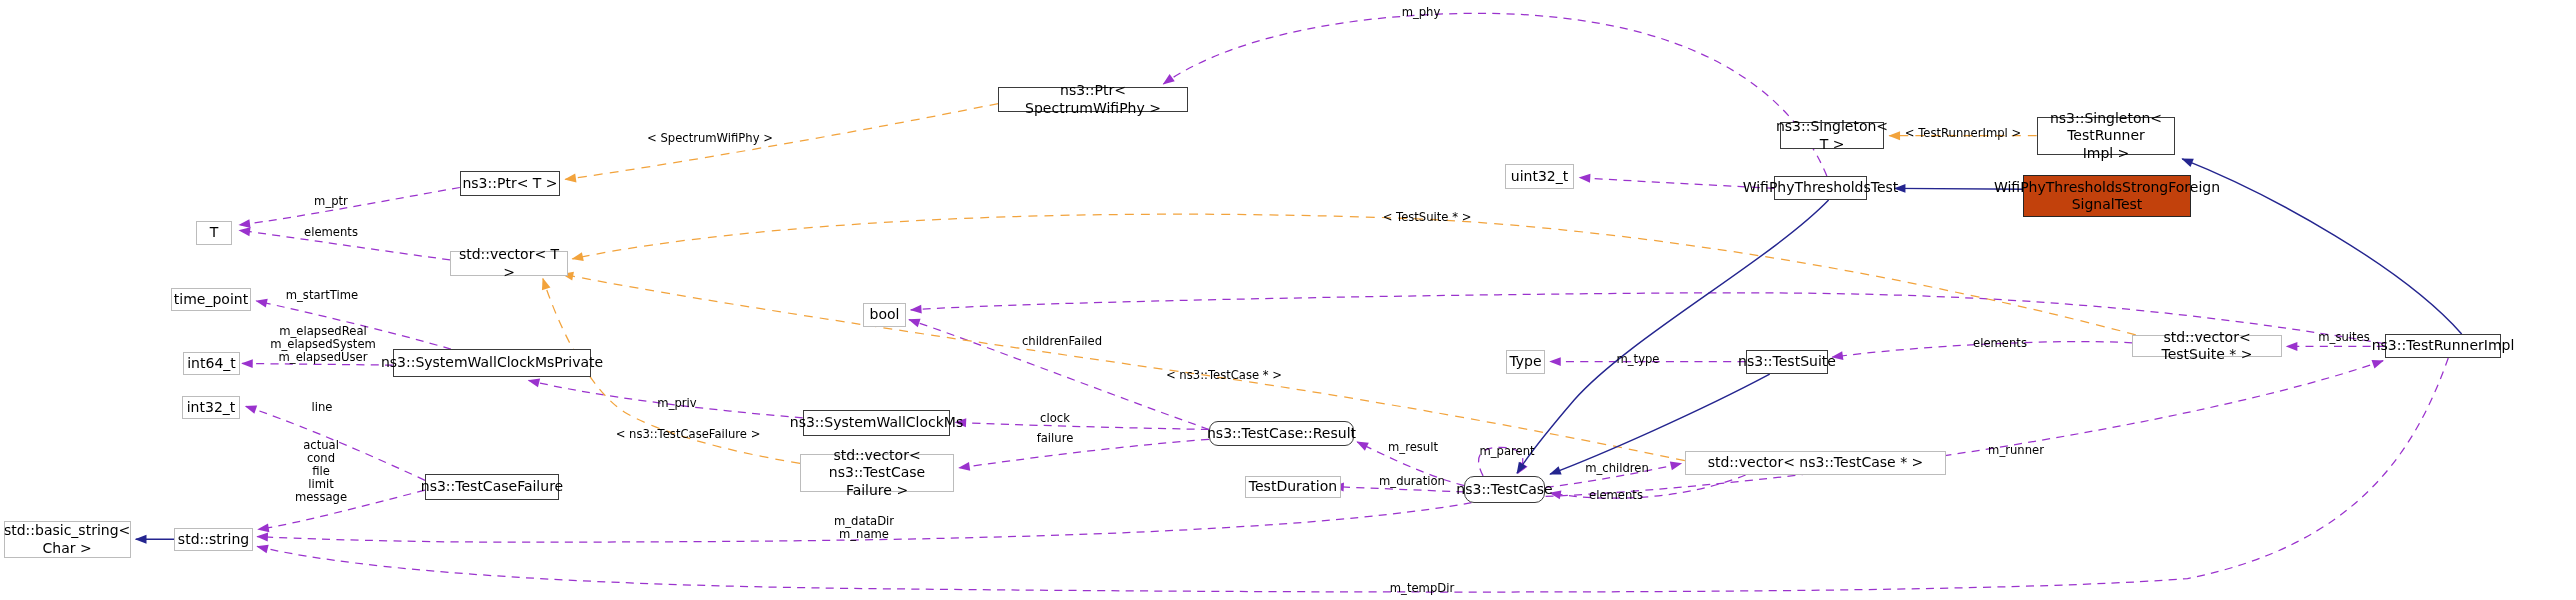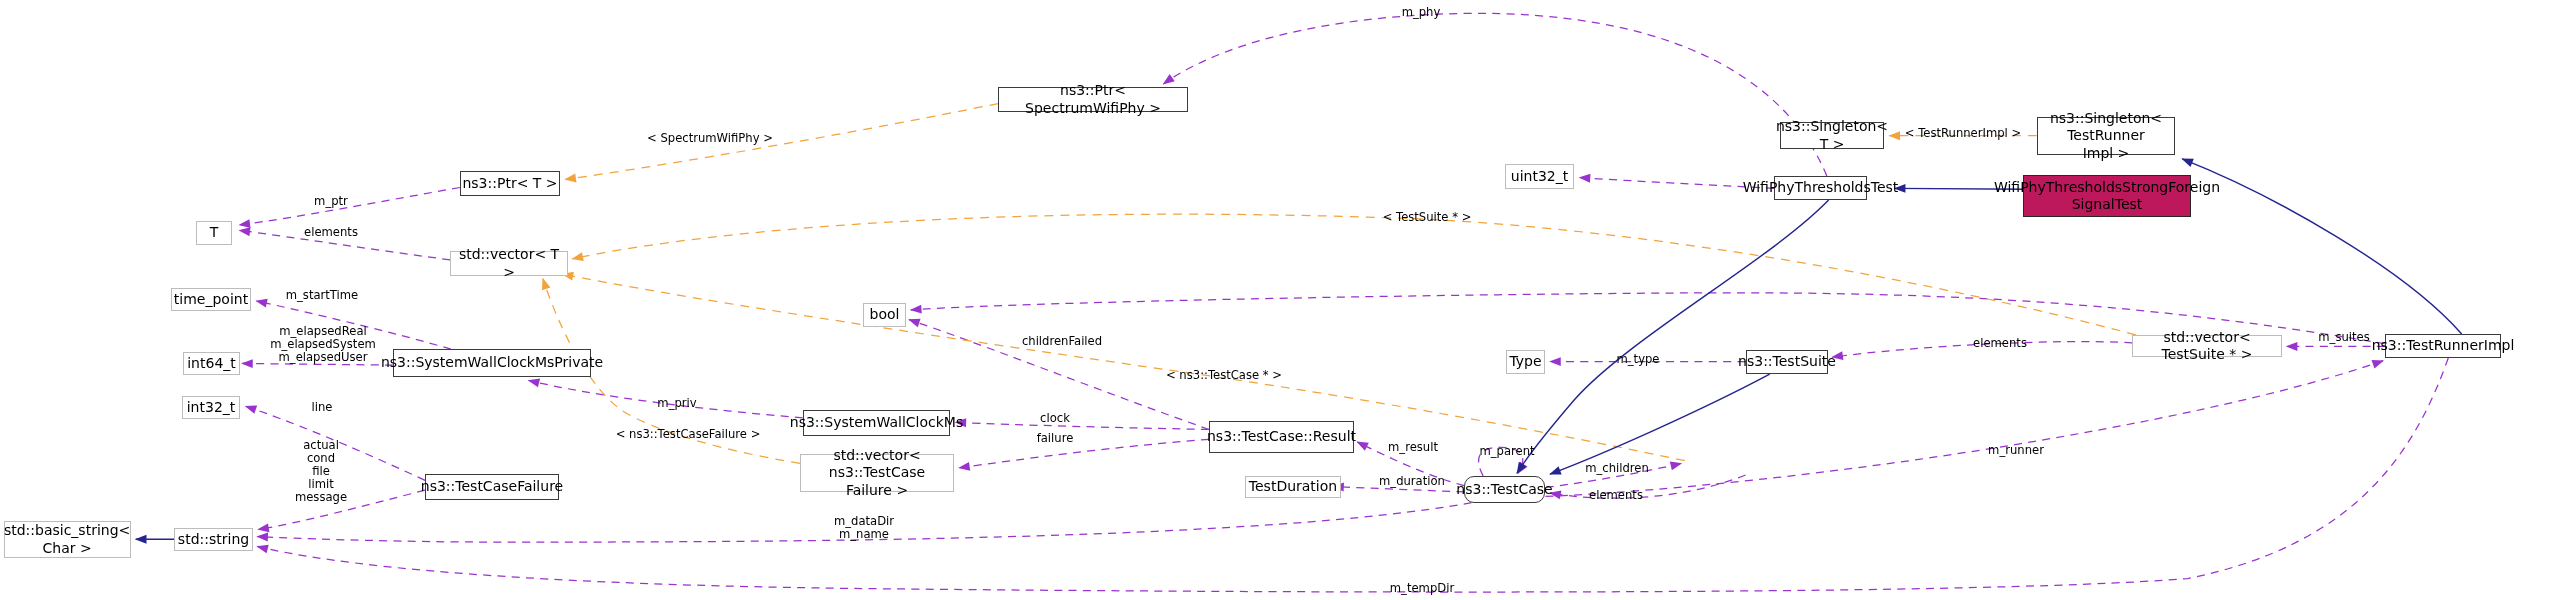--- a/index.html
+++ b/index.html
@@ -4,21 +4,21 @@
 <style>
   html,body{margin:0;padding:0;background:#ffffff;}
   #canvas{position:relative;width:2576px;height:600px;background:#ffffff;
           font-family:"DejaVu Sans", sans-serif;color:#000;overflow:hidden;}
   #edges{position:absolute;left:0;top:0;width:2576px;height:600px;}
   .node{position:absolute;display:flex;align-items:center;justify-content:center;
         text-align:center;white-space:pre-line;background:#ffffff;font-size:14px;
         line-height:1.22;box-sizing:border-box;}
   .node.doc{border:1.3px solid #3b3b3b;}
   .node.ext{border:0.9px solid #bcbcbc;}
-  .node.main{background:#be185d;border:1.4px solid #262626;}
+  .node.main{background:#c2410c;border:1.4px solid #262626;}
   .elabel{position:absolute;transform:translate(-50%,-50%);font-size:11.6px;
           line-height:1.13;white-space:pre-line;text-align:center;}
 </style>
 </head>
 <body>
 
 <div id="canvas">
 
   <svg id="edges" viewBox="0 0 2885 672">
     <defs>
@@ -86,25 +86,26 @@
   <div class="node doc" style="left:393px;top:349px;width:198px;height:28px;">ns3::SystemWallClockMsPrivate</div>
   <div class="node ext" style="left:182px;top:396px;width:58px;height:23px;">int32_t</div>
   <div class="node doc" style="left:425px;top:474px;width:134px;height:26px;">ns3::TestCaseFailure</div>
   <div class="node ext" style="left:3.6px;top:521px;width:127px;height:37px;">std::basic_string&lt;
 Char &gt;</div>
   <div class="node ext" style="left:174px;top:528px;width:79px;height:23px;">std::string</div>
   <div class="node doc" style="left:803px;top:410px;width:147px;height:26px;">ns3::SystemWallClockMs</div>
   <div class="node ext" style="left:800px;top:454px;width:154px;height:38px;">std::vector&lt; ns3::TestCase
 Failure &gt;</div>
   <div class="node ext" style="left:863px;top:303px;width:43px;height:24px;">bool</div>
-  <div class="node doc" style="left:1209px;top:421px;width:145px;height:32px;">ns3::TestCase::Result</div>
+  <div class="node doc" style="left:1209px;top:421px;width:145px;height:25px;border-radius:9px;">ns3::TestCase::Result</div>
   <div class="node ext" style="left:1233px;top:476px;width:96px;height:22px;margin-left:12px;">TestDuration</div>
   <div class="node doc" style="left:1464px;top:476px;width:81px;height:27px;border-radius:10px;">ns3::TestCase</div>
   <div class="node ext" style="left:1506px;top:350px;width:39px;height:24px;">Type</div>
   <div class="node doc" style="left:1746px;top:350px;width:82px;height:24px;">ns3::TestSuite</div>
+  <div class="node ext" style="left:1685px;top:451px;width:261px;height:24px;">std::vector&lt; ns3::TestCase * &gt;</div>
   <div class="node ext" style="left:2132px;top:335px;width:150px;height:22px;">std::vector&lt; TestSuite * &gt;</div>
   <div class="node doc" style="left:2385px;top:334px;width:116px;height:24px;">ns3::TestRunnerImpl</div>
   <div class="node ext" style="left:1505px;top:164px;width:69px;height:25px;">uint32_t</div>
   <div class="node doc" style="left:1780px;top:122px;width:104px;height:27px;">ns3::Singleton&lt; T &gt;</div>
   <div class="node doc" style="left:2037px;top:117px;width:138px;height:38px;">ns3::Singleton&lt; TestRunner
 Impl &gt;</div>
   <div class="node doc" style="left:1774px;top:176px;width:93px;height:24px;">WifiPhyThresholdsTest</div>
   <div class="node main" style="left:2023px;top:175px;width:168px;height:42px;">WifiPhyThresholdsStrongForeign
 SignalTest</div>
 

